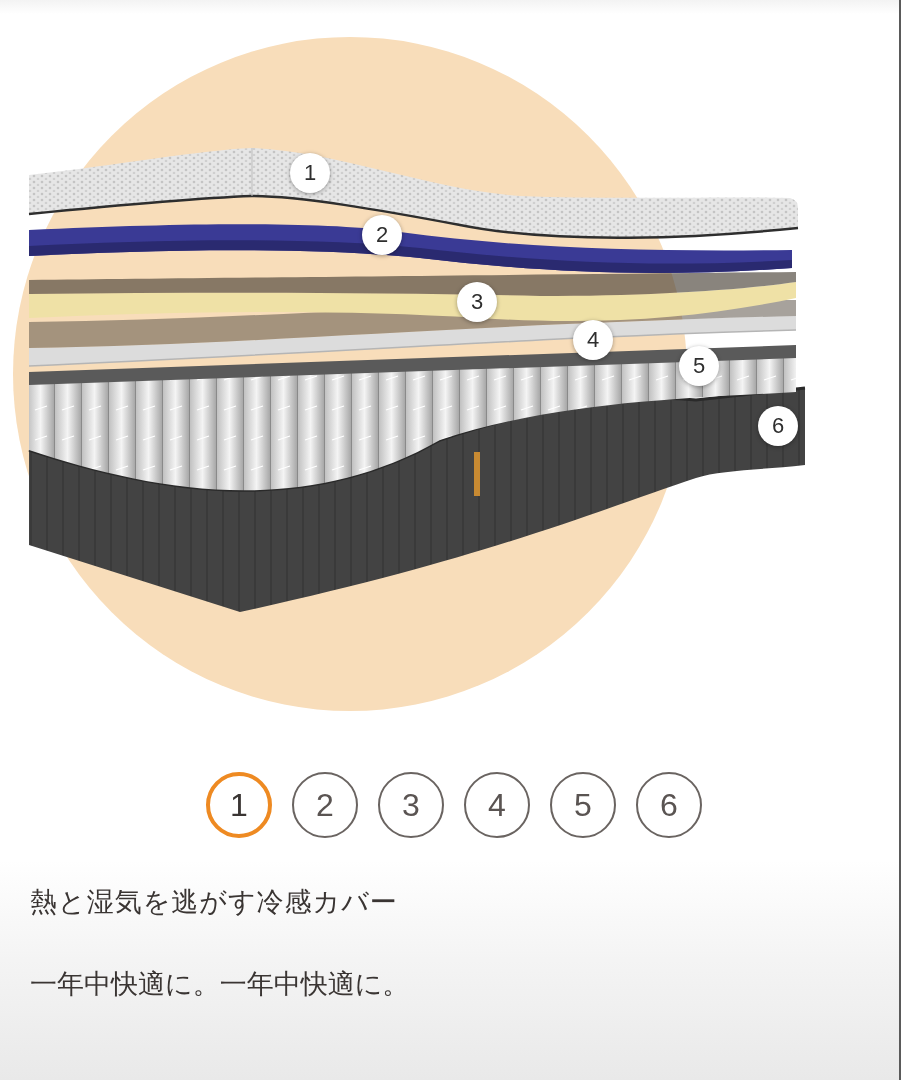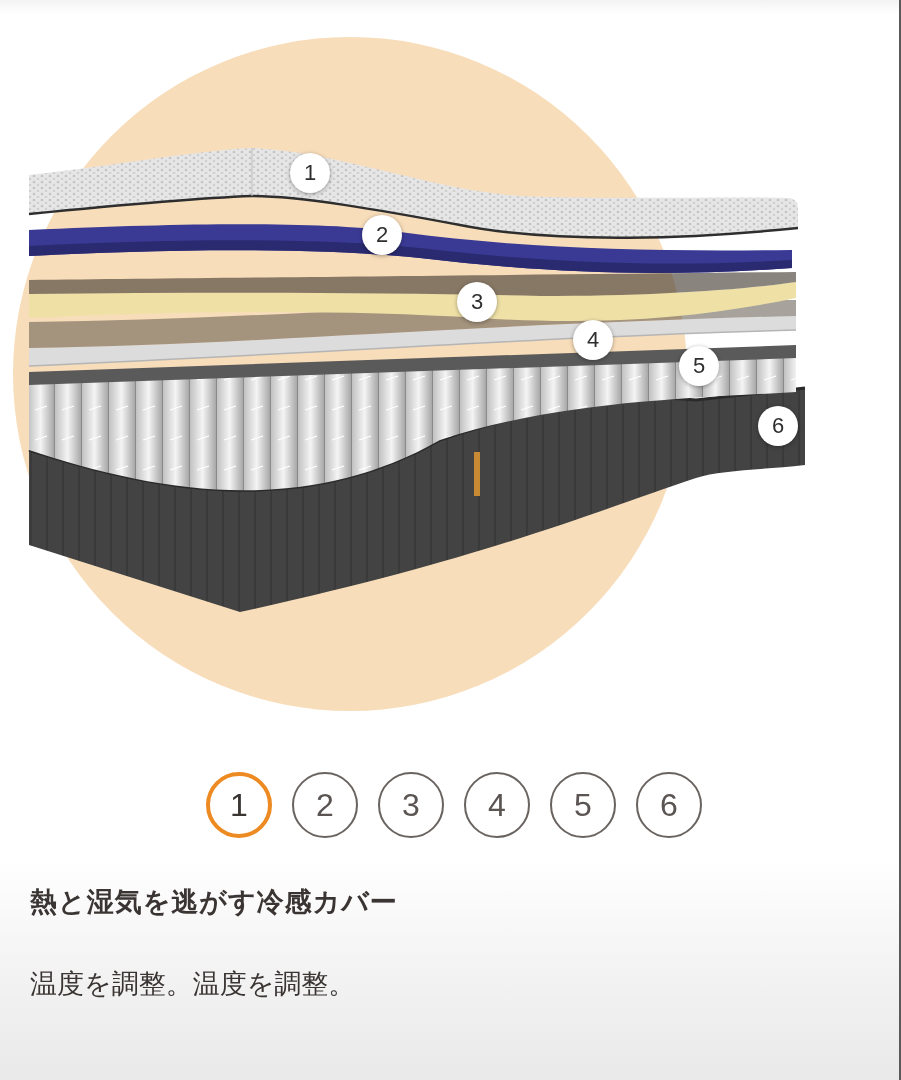--- a/index.html
+++ b/index.html
@@ -22,21 +22,21 @@
     position: absolute; left: 206px; top: 772px; display: flex; gap: 20px;
   }
   .sel-btn {
     width: 66px; height: 66px; border-radius: 50%; box-sizing: border-box;
     border: 2px solid #6a6461; background: #fff; color: #5a5452;
     font-size: 32px; line-height: 62px; text-align: center; cursor: pointer;
     font-family: "Liberation Sans", sans-serif;
   }
   .sel-btn.active { border: 4px solid #ee8a22; color: #3a3533; line-height: 58px; }
   .title {
-    position: absolute; left: 30px; top: 884px; font-size: 27px; font-weight: bold; color: #3a3533;
+    position: absolute; left: 30px; top: 884px; font-size: 27px; font-weight: normal; color: #3a3533;
     letter-spacing: 1px;
   }
   .desc {
     position: absolute; left: 30px; top: 958px; width: 860px; font-size: 27px; line-height: 52px;
     color: #3a3533;
   }
 </style>
 </head>
 <body>
 
@@ -103,14 +103,14 @@
   <div class="sel-btn">2</div>
   <div class="sel-btn">3</div>
   <div class="sel-btn">4</div>
   <div class="sel-btn">5</div>
   <div class="sel-btn">6</div>
 </div>
 
 <div class="title">熱と湿気を逃がす冷感カバー</div>
 
 <div class="desc">
-  <div>温度を調整。温度を調整。</div>
+  <div>一年中快適に。一年中快適に。</div>
 </div>
 
 </body></html>

